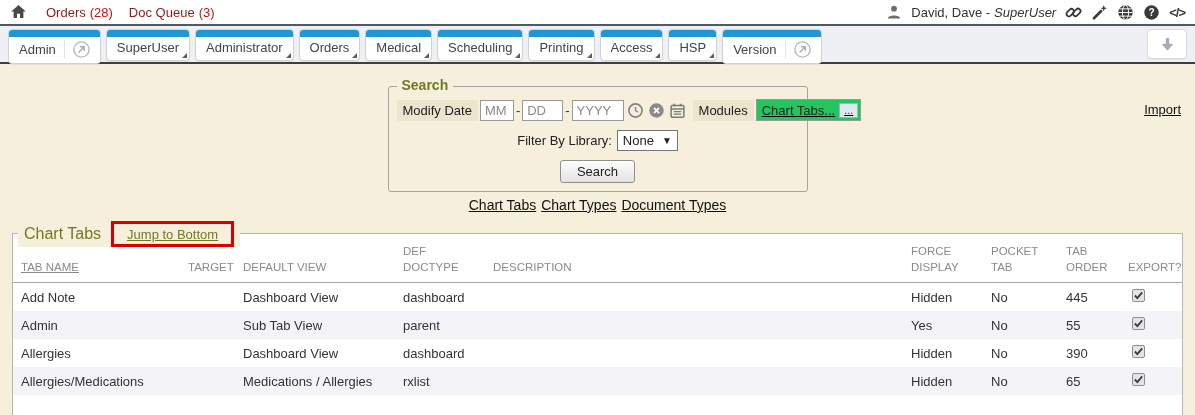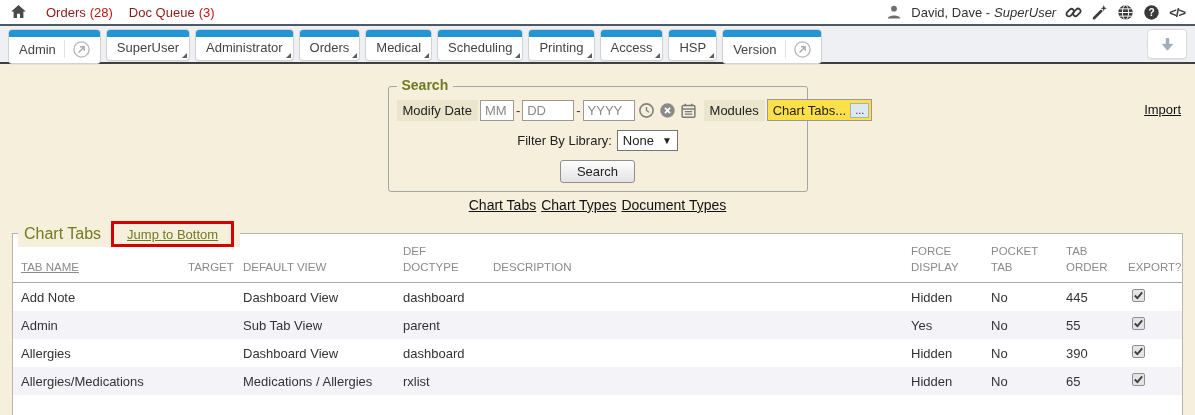--- a/index.html
+++ b/index.html
@@ -62,25 +62,25 @@
     position:relative; padding:12px 8px 8px 8px;
   }
   .search-legend {
     position:absolute; top:-10px; left:8px; background:#f5efdc; padding:0 5px;
     color:#6e7b21; font-weight:bold; font-size:14px;
   }
   .search-row1 { display:flex; align-items:center; gap:2px; }
   .form-label { background:#ebe5cd; padding:3px 6px; font-size:13px; color:#222; white-space:nowrap; }
   .date-input { height:21px; border:1px solid #999; font-size:13px; padding:1px 4px; font-family:"Liberation Sans",sans-serif; color:#333; }
   .date-input::placeholder { color:#8a8a8a; opacity:1; }
-  .w-mm { width:34px; } .w-dd { width:52px; } .w-yyyy { width:52px; }
+  .w-mm { width:34px; } .w-dd { width:41px; } .w-yyyy { width:52px; }
   .date-sep { font-size:13px; color:#333; }
   .mini-icon { width:17px; height:17px; margin:0 1px; cursor:pointer; flex:0 0 auto; }
   .modules-label { margin-left:4px; }
-  .modules-box { display:flex; align-items:center; border:1px solid #999; background:#fde047; height:22px; padding:0 2px 0 5px; }
+  .modules-box { display:flex; align-items:center; border:1px solid #999; background:#22c55e; height:22px; padding:0 2px 0 5px;text-decoration:underline; }
   .modules-value { font-size:13px; color:#222; white-space:nowrap; }
   .ellipsis-btn {
     margin-left:4px; font-size:11px; color:#334; background:#dfe8ef;
     border:1px solid #9fb3c1; padding:1px 4px 2px 4px; cursor:pointer; line-height:10px;
   }
   .search-row2 { margin-top:9px; display:flex; justify-content:center; align-items:center; gap:5px; font-size:13px; color:#222; }
   .select-box { display:inline-flex; align-items:center; gap:8px; border:1px solid #767676; background:#fff; padding:2px 5px; cursor:pointer; }
   .select-caret { font-size:10px; color:#222; }
   .search-row3 { margin-top:9px; display:flex; justify-content:center; }
   .search-btn {

